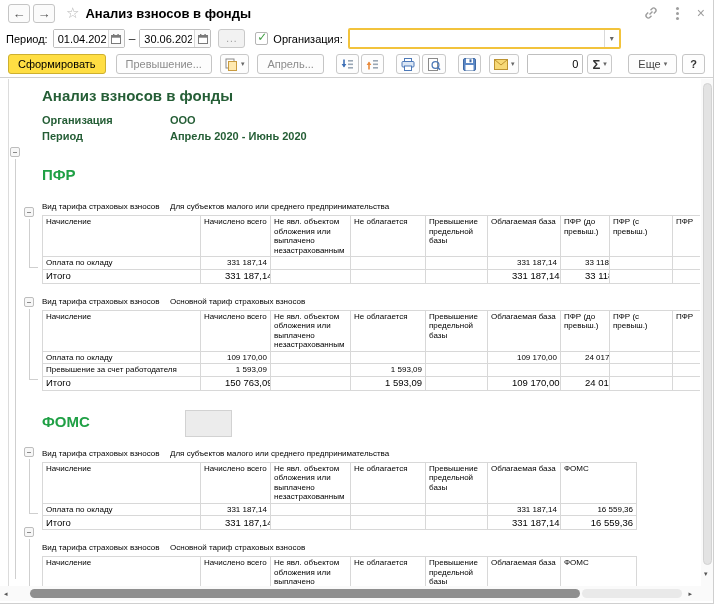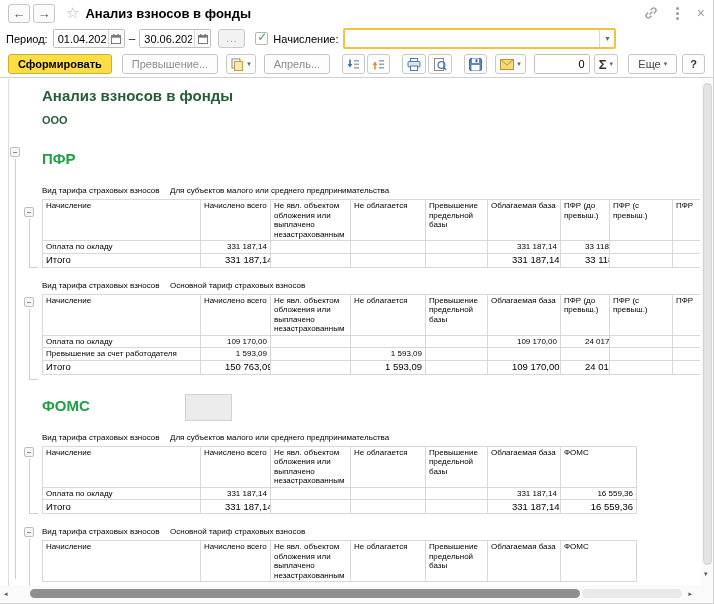--- a/index.html
+++ b/index.html
@@ -30,21 +30,21 @@
   .checkbox { width:13px; height:13px; border:1px solid #b5b5b5; border-radius:2px; background:#fff; margin:0 5px 0 10px; position:relative; cursor:pointer; flex:none; }
   .checkbox span { position:absolute; left:1px; top:-3px; color:#3f9d42; font-size:12px; font-weight:bold; }
   .orgcombo { display:flex; align-items:center; width:273px; height:21px; border:2px solid #f2c33c; border-radius:2px; background:#fff; }
   .orgcombo input { border:0; outline:0; flex:1; height:100%; font:11px "Liberation Sans","DejaVu Sans",sans-serif; padding:0 4px; min-width:0; }
   .combobtn { width:15px; height:100%; border-left:1px solid #d9d9d9; color:#666; font-size:8px; display:flex; align-items:center; justify-content:center; cursor:pointer; flex:none; }
 
   
   .toolbar { height:27px; display:flex; align-items:center; padding:0 8px; background:#fff; border-bottom:1px solid #d0d0d0; }
   .btn { height:20px; border:1px solid #c5c5c5; border-radius:3px; background:#fdfdfd; font-size:11px; color:#8c8c8c;
          display:flex; align-items:center; justify-content:center; padding:0 9px; white-space:nowrap; cursor:pointer; }
-  .btn.primary { background:#ffde43; border-color:#cdb030; color:#000; font-weight:bold; margin-right:10px; }
+  .btn.primary { background:#ffde43; border-color:#cdb030; color:#000; font-weight:normal; margin-right:10px; }
   .iconbtn { height:20px; border:1px solid #c9c9c9; border-radius:3px; background:#fdfdfd; display:flex; align-items:center; justify-content:center; padding:0 4px; cursor:pointer; }
   .splitarrow { font-size:7px; color:#666; margin-left:3px; }
   .tb-gap { width:8px; flex:none; }
   .tb-gap-lg { width:12px; flex:none; }
   .sumfield { width:56px; height:20px; border:1px solid #bfbfbf; border-radius:2px; }
   .sumfield input { width:100%; height:100%; border:0; outline:0; text-align:right; padding:0 4px; font:11px "Liberation Sans","DejaVu Sans",sans-serif; }
   .sigma { font-size:13px; font-weight:bold; color:#333; }
   .btn.more { color:#444; }
   .btn.help { color:#333; padding:0 7px; font-weight:bold; }
   .toolbar .spacer { flex:1; }
@@ -142,21 +142,21 @@
             <rect x="0.5" y="1.5" width="9" height="2.2" fill="#7a7a7a"></rect>
             <rect x="2" y="0" width="1.4" height="2.4" fill="#7a7a7a"></rect>
             <rect x="6.4" y="0" width="1.4" height="2.4" fill="#7a7a7a"></rect>
           </svg>
       </span>
     </div>
     <div class="dotsbtn">...</div>
     <div class="checkbox">
         <span>✓</span>
       </div>
-    <span class="flabel">Начисление:</span>
+    <span class="flabel">Организация:</span>
     <div class="orgcombo">
       <input value="" style="">
       <span class="combobtn">▾</span>
     </div>
   </div>
 
   <div class="toolbar">
     <div class="btn primary">Сформировать</div>
     <div class="btn">Превышение...</div>
     <div class="tb-gap"></div>
@@ -265,21 +265,26 @@
     <div class="grp-box" style="left:24px; top:218px;"></div>
     <div class="grp-line" style="left:29px; top:380px; height:54px;"></div>
     <div class="grp-elbow" style="left:29px; top:434px; width:9px;"></div>
     <div class="grp-box" style="left:24px; top:368px;"></div>
     <div class="grp-line" style="left:29px; top:460px; height:47px;"></div>
     <div class="grp-box" style="left:24px; top:448px;"></div>
 
     <div id="report-content">
       <div class="rtitle">Анализ взносов в фонды</div>
       <div class="meta-row">
+        <span class="ml">Организация</span>
         <span>ООО</span>
+      </div>
+      <div class="meta-row">
+        <span class="ml">Период</span>
+        <span>Апрель 2020 - Июнь 2020</span>
       </div>
       <div id="sections">
           <div class="section-row"><span class="section-heading">ПФР</span></div>
           <div class="tariff-line">
             <span class="tl">Вид тарифа страховых взносов</span>
             <span>Для субъектов малого или среднего предпринимательства</span>
           </div>
           <table class="rep" style="width: 688px;">
             <colgroup>
               <col style="width: 158px;">

